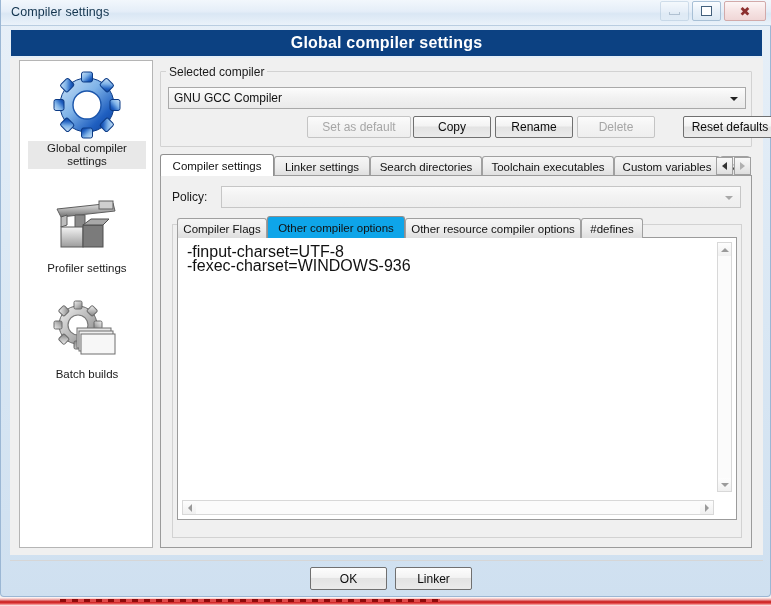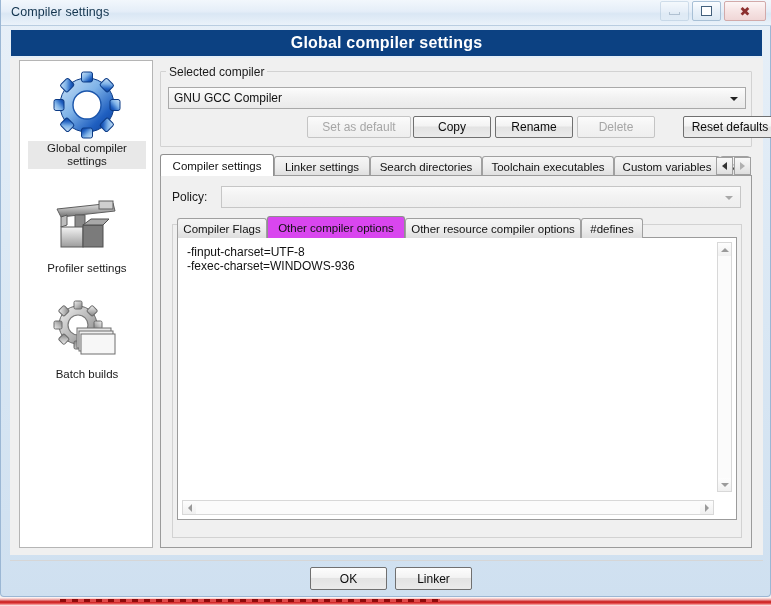--- a/index.html
+++ b/index.html
@@ -293,39 +293,39 @@
     border-radius: 3px 3px 0 0;
     font-size: 11.5px;
     color: #111;
     display: flex; align-items: center; justify-content: center;
     padding: 0 6px;
     white-space: nowrap;
     cursor: default;
   }
   .itab.active {
     top: 0; height: 22px;
-    background: #d946ef;
+    background: #0ea5e9;
     border-color: #8f8f8f;
     z-index: 5;
   }
 
   .itab-panel {
     position: absolute;
     left: 16px; top: 61px;
     width: 560px; height: 283px;
     background: #ffffff;
     border: 1px solid #9b9b9b;
   }
 
   .textarea {
     position: absolute;
     left: 6px; top: 5px;
     width: 532px; height: 248px;
     background: #ffffff;
-    font-size: 12px;
+    font-size: 16px;
     color: #111;
     line-height: 14px;
     padding: 2px 3px;
     white-space: pre;
     overflow: hidden;
   }
 
   .vscroll {
     position: absolute;
     right: 4px; top: 4px;

